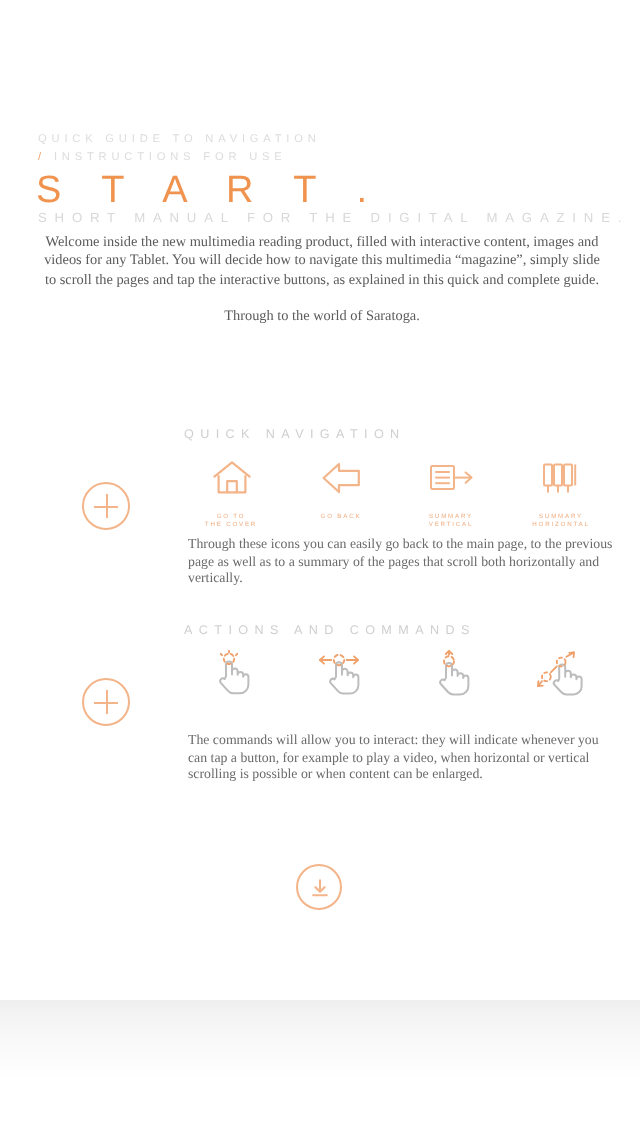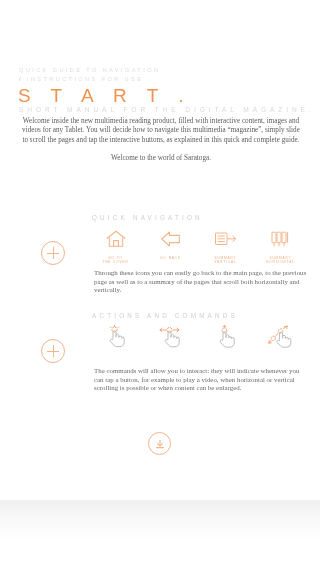--- a/index.html
+++ b/index.html
@@ -161,21 +161,21 @@
     <span>QUICK GUIDE TO NAVIGATION</span><br>
     <span class="slash">/</span>
     <span>INSTRUCTIONS FOR USE</span>
   </div>
 
   <h1 class="title">S T A R T .</h1>
   <div class="subtitle">SHORT MANUAL FOR THE DIGITAL MAGAZINE.</div>
 
   <div class="intro">
     <p>Welcome inside the new multimedia reading product, filled with interactive content, images and videos for any Tablet. You will decide how to navigate this multimedia “magazine”, simply slide to scroll the pages and tap the interactive buttons, as explained in this quick and complete guide.</p>
-    <p class="second">Welcome to the world of Saratoga.</p>
+    <p class="second">Through to the world of Saratoga.</p>
   </div>
 
   <div class="section sec-nav">
     <div class="sec-heading">QUICK NAVIGATION</div>
 
     <div class="plus-btn"></div>
 
     <div class="icon-row">
 
       <div class="icon-cell">

